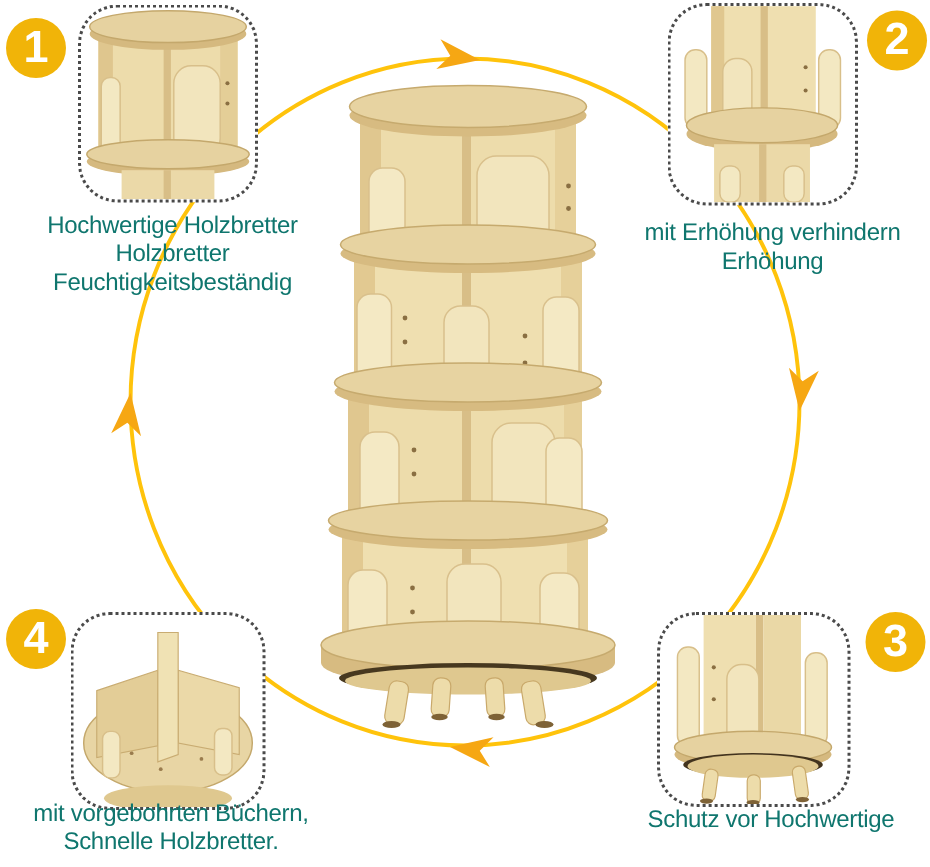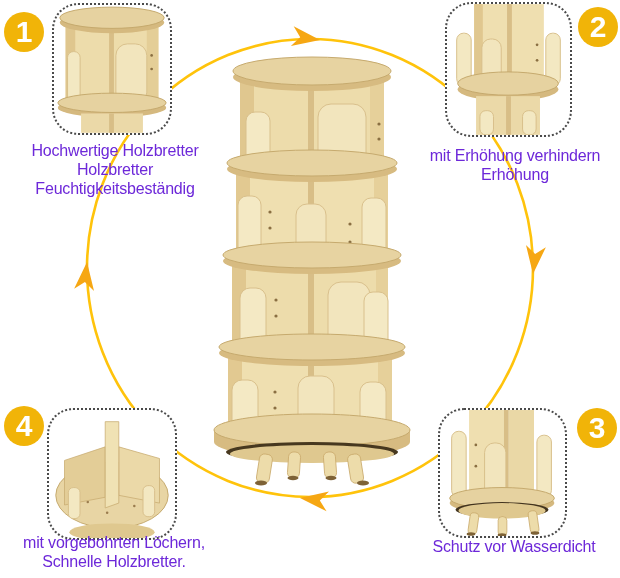--- a/index.html
+++ b/index.html
@@ -14,21 +14,21 @@
     position:absolute; z-index:3; background:#ffffff;
     border:2px dotted #4a4a4a; border-radius:26px; overflow:hidden;
   }
   .photo-box svg { width:100%; height:100%; display:block; }
   .badge {
     position:absolute; z-index:5; width:40px; height:40px; border-radius:50%;
     background:#F1B408; color:#ffffff; font-weight:bold; font-size:30px;
     display:flex; align-items:center; justify-content:center; line-height:1;
   }
   .caption {
-    position:absolute; z-index:4; text-align:center; color:#6d28d9;
+    position:absolute; z-index:4; text-align:center; color:#0f766e;
     font-size:16px; line-height:19px; letter-spacing:-0.2px;
   }
   #callout-1-box { left:52px;  top:3px;   width:120px; height:132px; }
   #callout-2-box { left:445px; top:2px;   width:127px; height:135px; }
   #callout-3-box { left:438px; top:408px; width:129px; height:130px; }
   #callout-4-box { left:47px;  top:408px; width:130px; height:132px; }
   #badge-1 { left:4px;   top:12px;  }
   #badge-2 { left:578px; top:7px;   }
   #badge-3 { left:577px; top:408px; }
   #badge-4 { left:4px;   top:406px; }
@@ -227,20 +227,20 @@
   <div class="caption" id="caption-1">
     <div>Hochwertige Holzbretter</div>
     <div>Holzbretter</div>
     <div>Feuchtigkeitsbeständig</div>
   </div>
   <div class="caption" id="caption-2">
     <div>mit Erhöhung verhindern</div>
     <div>Erhöhung</div>
   </div>
   <div class="caption" id="caption-3">
-    <div>Schutz vor Wasserdicht</div>
+    <div>Schutz vor Hochwertige</div>
   </div>
   <div class="caption" id="caption-4">
-    <div>mit vorgebohrten Löchern,</div>
+    <div>mit vorgebohrten Büchern,</div>
     <div>Schnelle Holzbretter.</div>
   </div>
 
 </div>
 
 </body></html>

